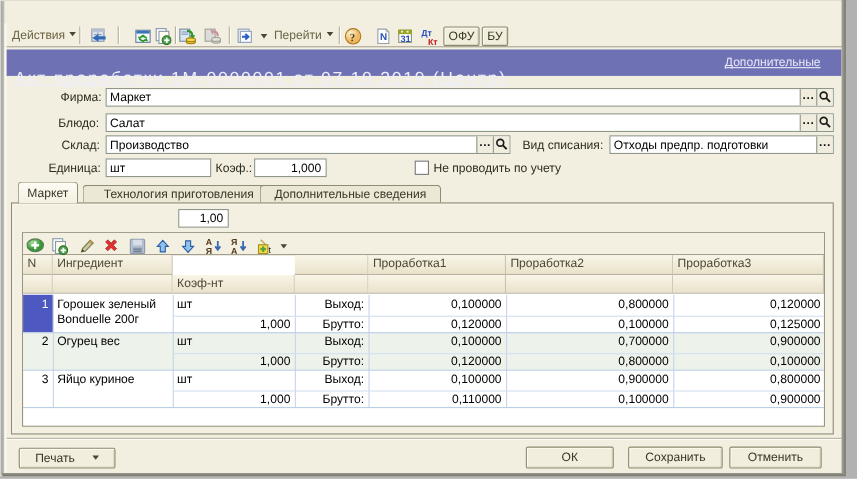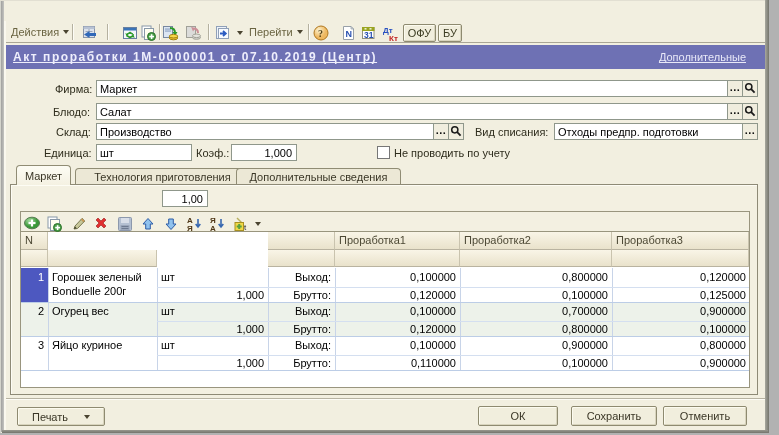--- a/index.html
+++ b/index.html
@@ -7,21 +7,21 @@
 #win{position:absolute;left:0;top:0;width:769px;height:433px;background:#f2efe0}
 #title{position:absolute;left:3px;top:2px;width:762px;height:19px;background:linear-gradient(#c4c4c4,#aeaeae);}
 #title .txt{position:absolute;left:25px;top:2px;font-size:12px;font-weight:bold;letter-spacing:0.32px;color:#111;white-space:nowrap}
 #ticon{position:absolute;left:8px;top:3px;width:13px;height:13px;background:#fdfdfd;border:1px solid #7a8aa8}
 #ticon:before{content:"";position:absolute;left:0;top:0;width:11px;height:3px;background:#9fb6d4}
 #toolbar{position:absolute;left:3px;top:22px;width:765px;height:21px;background:#f2efe0;border-bottom:1px solid #aaa696}
 .tsep{position:absolute;top:2px;width:1px;height:16px;background:#b5b1a0;box-shadow:1px 0 0 #fdfcf6}
 .ttext{position:absolute;top:4px;font-size:11px;color:#6a6442;white-space:nowrap}
 .caret{display:inline-block;width:0;height:0;border-left:3px solid transparent;border-right:3px solid transparent;border-top:4px solid #4a4430;vertical-align:2px;margin-left:4px}
 #band{position:absolute;left:5px;top:45px;width:760px;height:24px;background:#6e71b4}
-#band .big{position:absolute;left:8px;top:5px;font-size:12px;font-weight:bold;letter-spacing:1.55px;color:#eeeefc;;text-decoration:underline;text-decoration-skip-ink:none;white-space:nowrap}
+#band .big{position:absolute;left:8px;top:18px;font-size:16px;font-weight:normal;letter-spacing:1.55px;color:#eeeefc;;text-decoration:underline;text-decoration-skip-ink:none;white-space:nowrap}
 #band .adm{position:absolute;right:19px;top:6px;font-size:11px;color:#e8e8f8;text-decoration:underline;text-decoration-skip-ink:none}
 .lbl{position:absolute;font-size:11px;color:#2e2c1c;white-space:nowrap}
 .inp{position:absolute;background:#fff;border:1px solid #8f978b;font-size:11px;color:#000}
 .inp .v{position:absolute;left:3px;top:2px;white-space:nowrap}
 .ibtn{position:absolute;top:0;bottom:0;background:#f0edde;border-left:1px solid #8f978b;color:#3a3a2a;text-align:center}
 .dots{font-size:11px;font-weight:bold;letter-spacing:0.5px;line-height:12px;color:#111}
 #tabs .tab{position:absolute;font-size:11px;color:#3a3626;background:#ece8d6;border:1px solid #908c74;border-bottom:none;border-radius:4px 4px 0 0;text-align:center}
 #tabs .tab.act{background:linear-gradient(#fdfcf4,#f4f1e2);z-index:5}
 #panel{position:absolute;left:10px;top:184px;width:748px;height:211px;background:#f3f0e1;border:1px solid #8e8a76;box-shadow:inset 1px 1px 0 #fdfcf4}
 #grid{position:absolute;left:22px;top:232px;width:736px;height:151px;background:#fff;border:1px solid #9a968a}
@@ -239,32 +239,38 @@
     <span class="caret" style="position:absolute;left:251px;top:222px"></span>
   </div>
 
   <div id="grid" style="position:absolute;left:20px;top:211px;width:730px;height:177px;border:1px solid #99957e;background:#fff">
     <div class="abs" style="left:0;top:0;width:728px;height:19px;background:#f3f0e1"></div>
     <div class="abs" style="left:0;top:19px;width:728px;height:1px;background:#99957e"></div>
 
     <div class="hc" style="left:0;top:20px;width:27px;height:18px">
         <span>N</span>
       </div>
+    <div class="hc" style="left:27px;top:20px;width:109px;height:18px">
+        <span>Ингредиент</span>
+      </div>
     <div class="hc" style="left:247px;top:20px;width:67px;height:18px"></div>
     <div class="hc" style="left:314px;top:20px;width:125px;height:18px">
         <span>Проработка1</span>
       </div>
     <div class="hc" style="left:439px;top:20px;width:152px;height:18px">
         <span>Проработка2</span>
       </div>
     <div class="hc" style="left:591px;top:20px;width:137px;height:18px">
         <span>Проработка3</span>
       </div>
     <div class="hc" style="left:0;top:38px;width:27px;height:17px"></div>
     <div class="hc" style="left:27px;top:38px;width:109px;height:17px"></div>
+    <div class="hc" style="left:136px;top:38px;width:111px;height:17px">
+        <span>Коэф-нт</span>
+      </div>
     <div class="hc" style="left:247px;top:38px;width:67px;height:17px"></div>
     <div class="hc" style="left:314px;top:38px;width:125px;height:17px"></div>
     <div class="hc" style="left:439px;top:38px;width:152px;height:17px"></div>
     <div class="hc" style="left:591px;top:38px;width:137px;height:17px"></div>
 
     <div class="abs" style="left:0;top:90px;width:728px;height:34px;background:#edf2ea"></div>
 
     <div class="abs" style="left:0;top:56px;width:27px;height:34px;background:#4d58c0"></div>
 
     <div class="vline" style="left:27px;top:56px;height:103px"></div>

